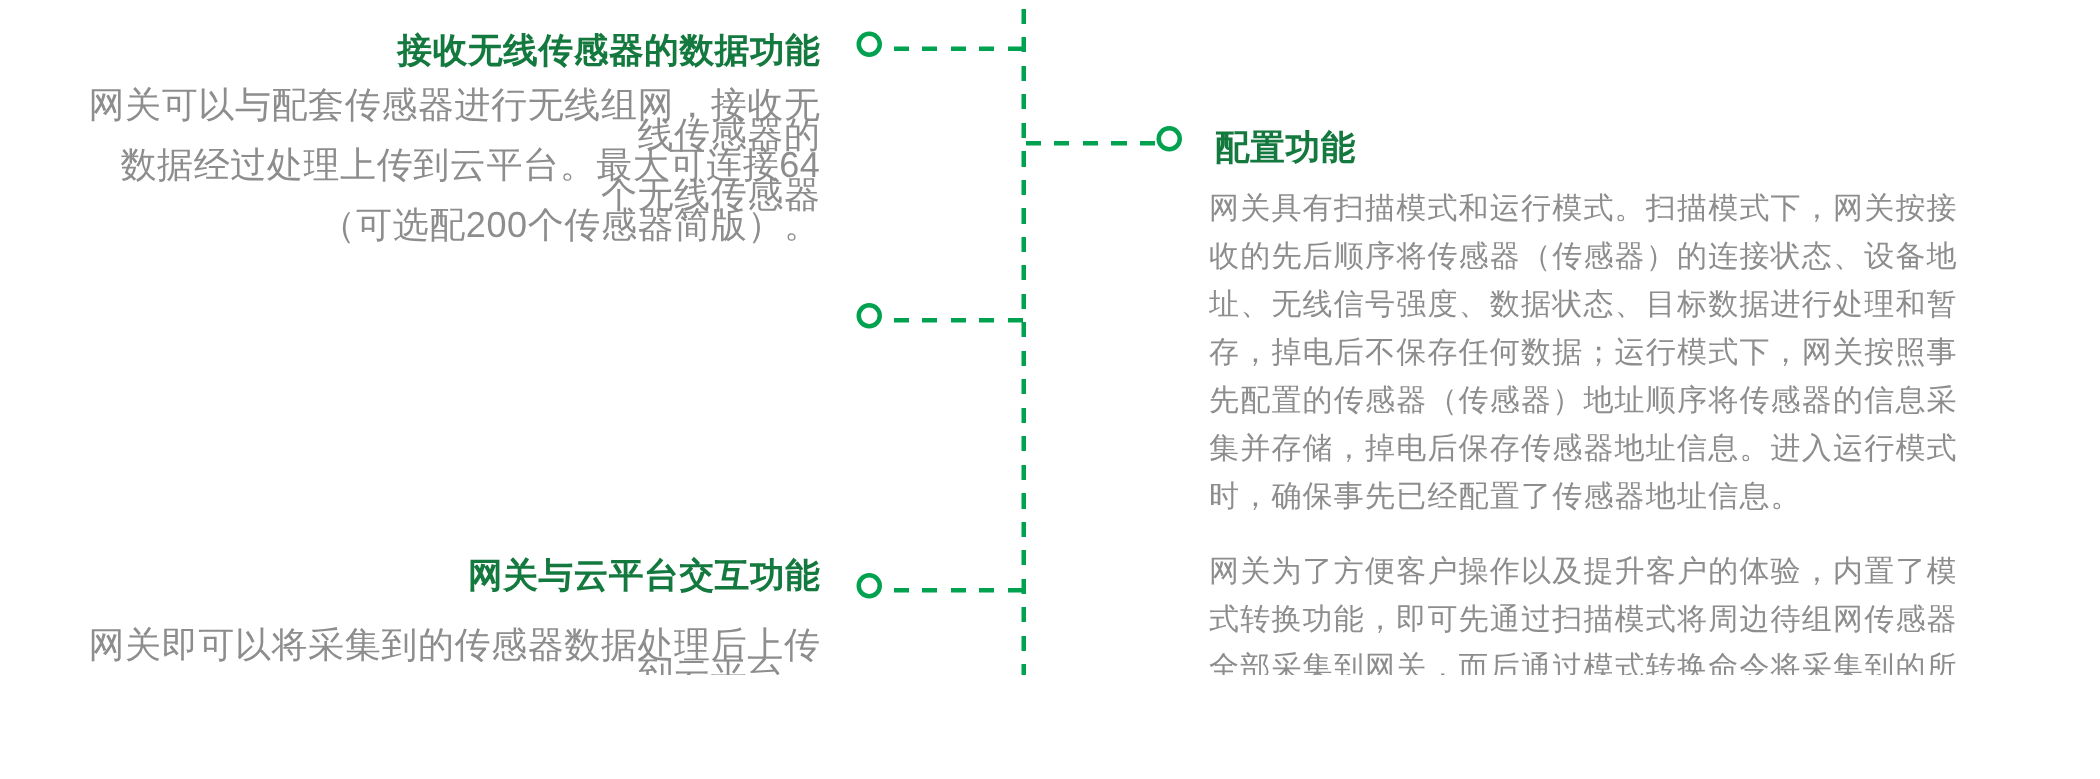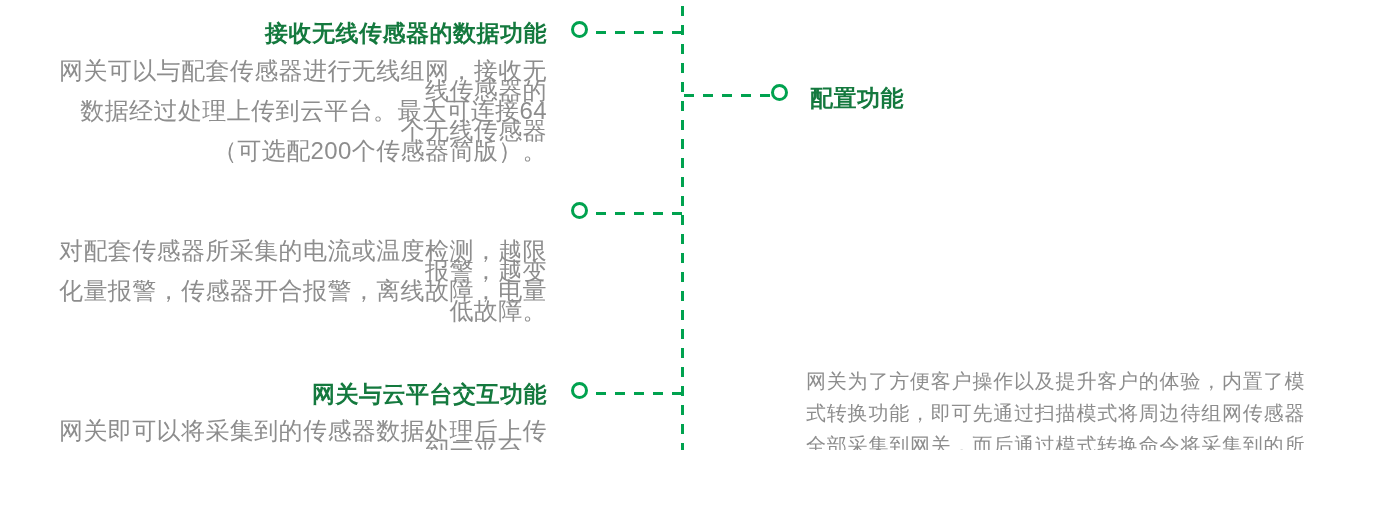--- a/index.html
+++ b/index.html
@@ -68,21 +68,21 @@
   }
   .l-body {
     font-size: 24px;
     line-height: 20px;
     letter-spacing: 0.4px;
   }
   .t1 { top: 18px; }
   .b1 { top: 61px; }
   .t2 { top: 199px; }
   .b2 { top: 241px; }
-  .t3 { top: 380px; font-family: Liberation Serif, serif; }
+  .t3 { top: 368px; }
   .b3 { top: 421px; }
   
   .r-title {
     position: absolute;
     left: 810px; top: 83px; text-align: right;
   }
   .r-body {
     position: absolute;
     left: 806px; width: 520px;
     font-size: 20px;
@@ -107,27 +107,32 @@
   <div class="node n1"></div>
   <div class="node n2"></div>
   <div class="node n3"></div>
   <div class="node n4"></div>
 
   <h3 class="l-title t1">接收无线传感器的数据功能</h3>
   <p class="l-body b1">网关可以与配套传感器进行无线组网，接收无线传感器的
 数据经过处理上传到云平台。最大可连接64个无线传感器
 （可选配200个传感器简版）。</p>
 
-  <p class="l-body b2">对配套传感器所采集的电流或温度检测，越限报警，越变
-化量报警，传感器开合报警，离线故障，电量低故障。</p>
 
   <h3 class="l-title t3">网关与云平台交互功能</h3>
   <p class="l-body b3">网关即可以将采集到的传感器数据处理后上传到云平台，
 也可以接受并执行与平台下发的指令。</p>
 
   <h3 class="r-title">配置功能</h3>
+  <p class="r-body p1">网关具有扫描模式和运行模式。扫描模式下，网关按接
+收的先后顺序将传感器（传感器）的连接状态、设备地
+址、无线信号强度、数据状态、目标数据进行处理和暂
+存，掉电后不保存任何数据；运行模式下，网关按照事
+先配置的传感器（传感器）地址顺序将传感器的信息采
+集并存储，掉电后保存传感器地址信息。进入运行模式
+时，确保事先已经配置了传感器地址信息。</p>
   <p class="r-body p2">网关为了方便客户操作以及提升客户的体验，内置了模
 式转换功能，即可先通过扫描模式将周边待组网传感器
 全部采集到网关，而后通过模式转换命令将采集到的所
 有待组网传感器迁移至运行模式，无需繁复的配置，即
 可实现对待组网传感器的采集。</p>
 
 </div>
 
 </body></html>

